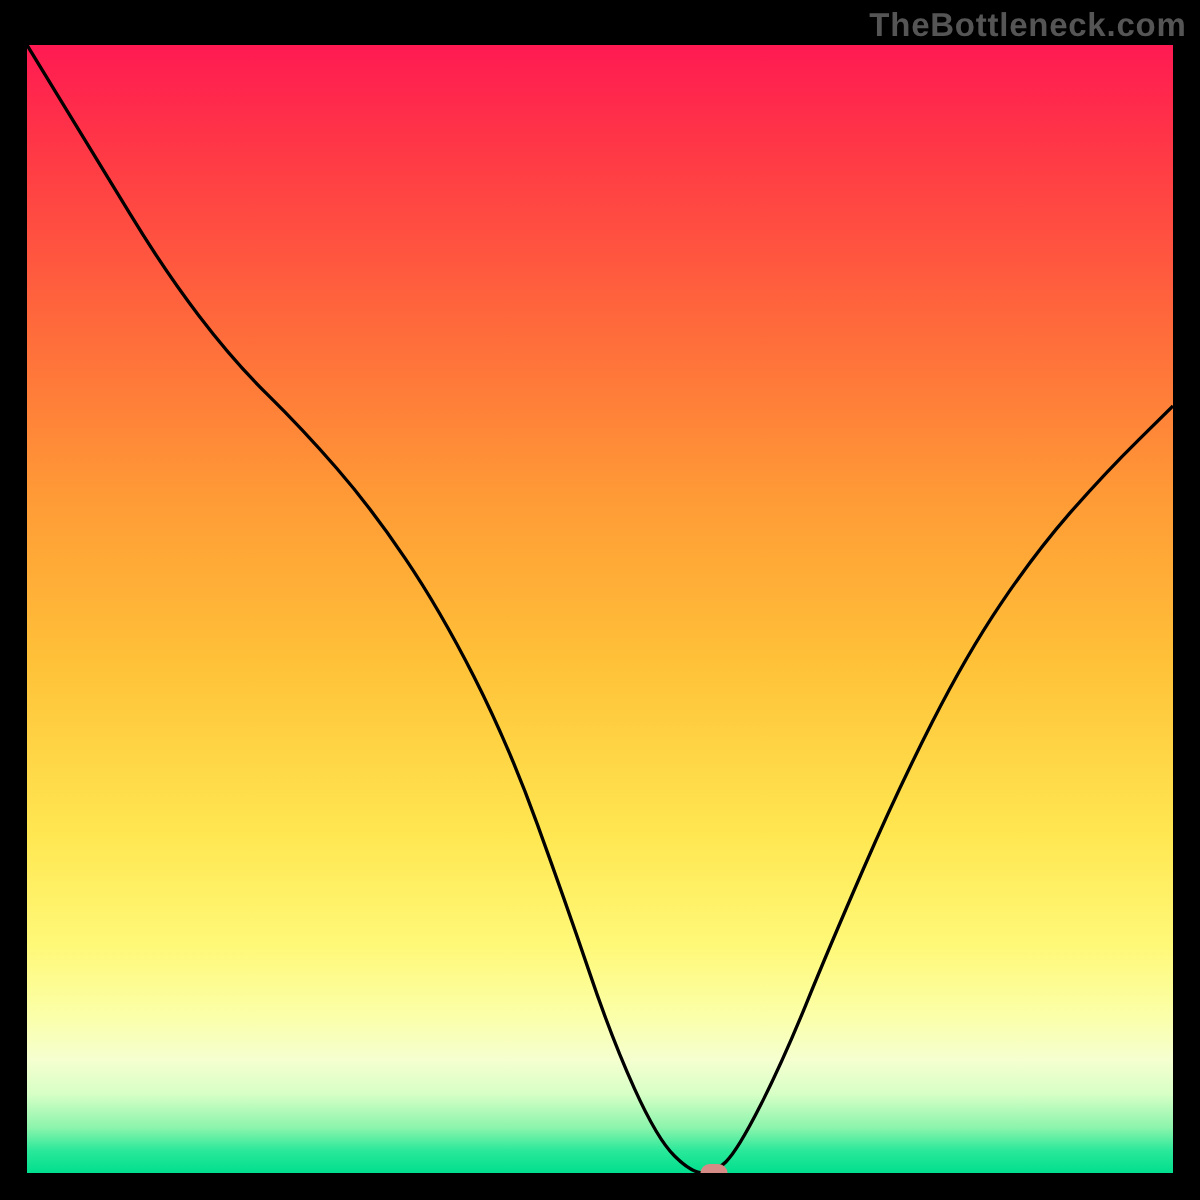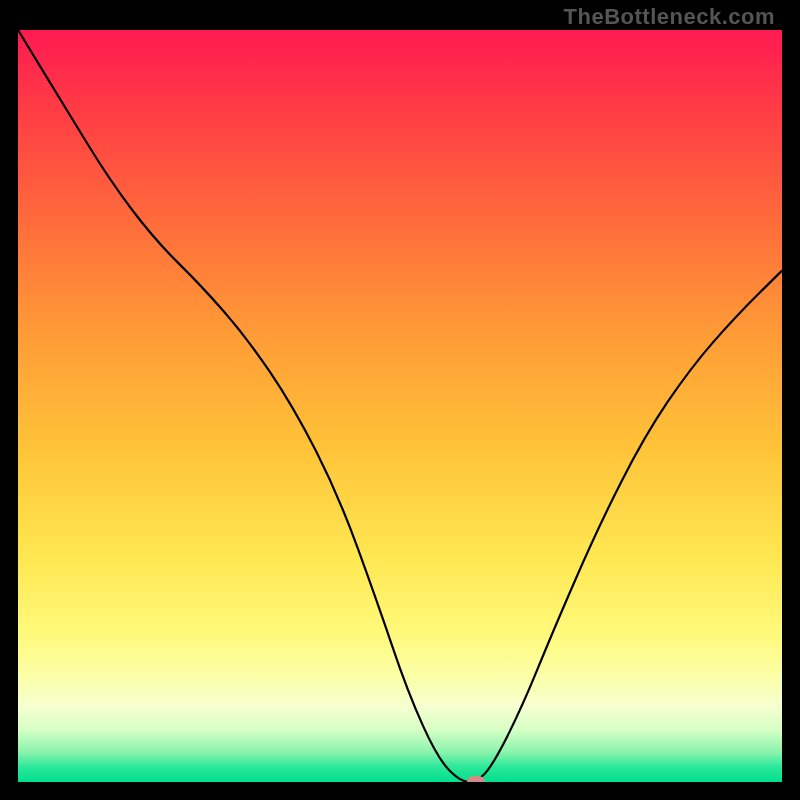--- a/index.html
+++ b/index.html
@@ -13,21 +13,21 @@
   }
   .outer {
     position: relative;
     width: 800px;
     height: 800px;
     background: #000;
   }
   .watermark {
     position: absolute;
     top: 4px;
-    right: 25px;
+    right: 9px;
     color: #555;
     font-size: 22px;
     font-weight: 600;
     letter-spacing: 0.5px;
     z-index: 10;
   }
   .plot {
     position: absolute;
     left: 18px;
     top: 30px;

